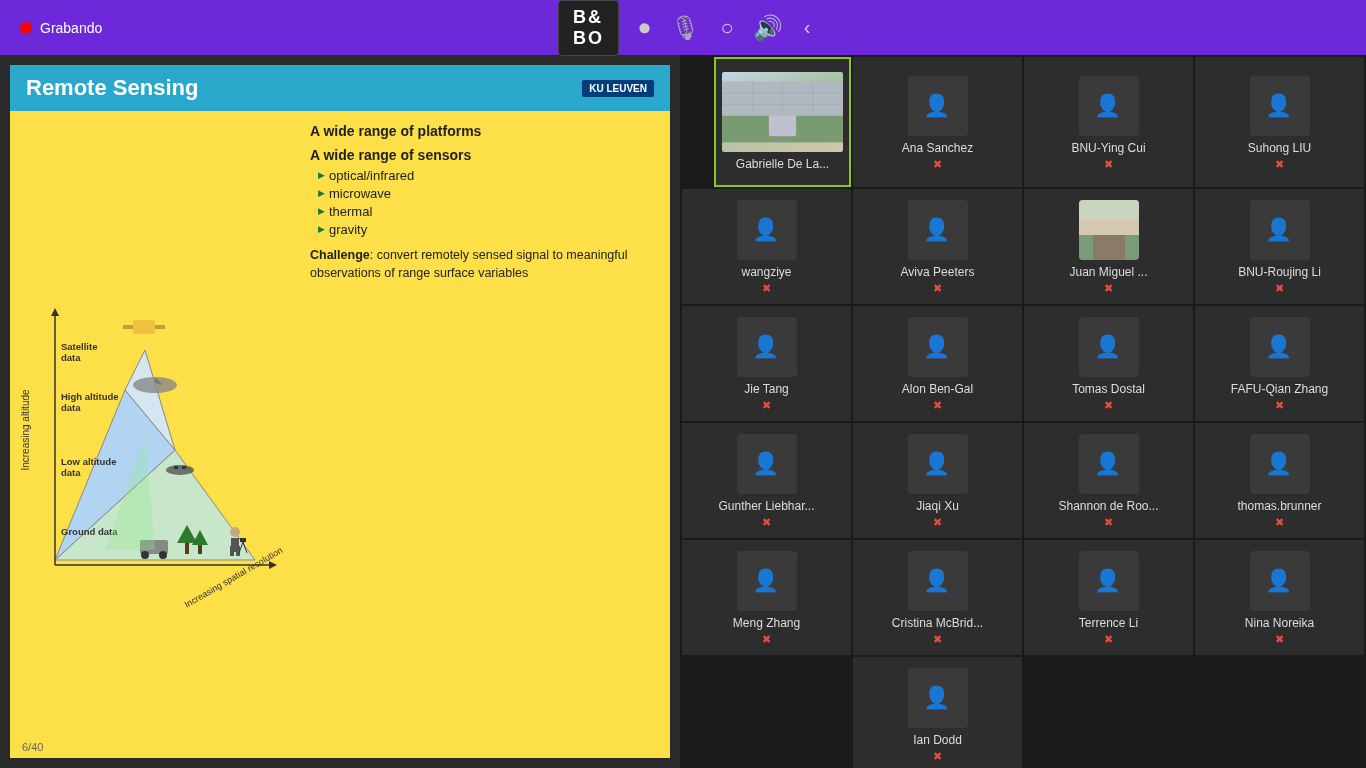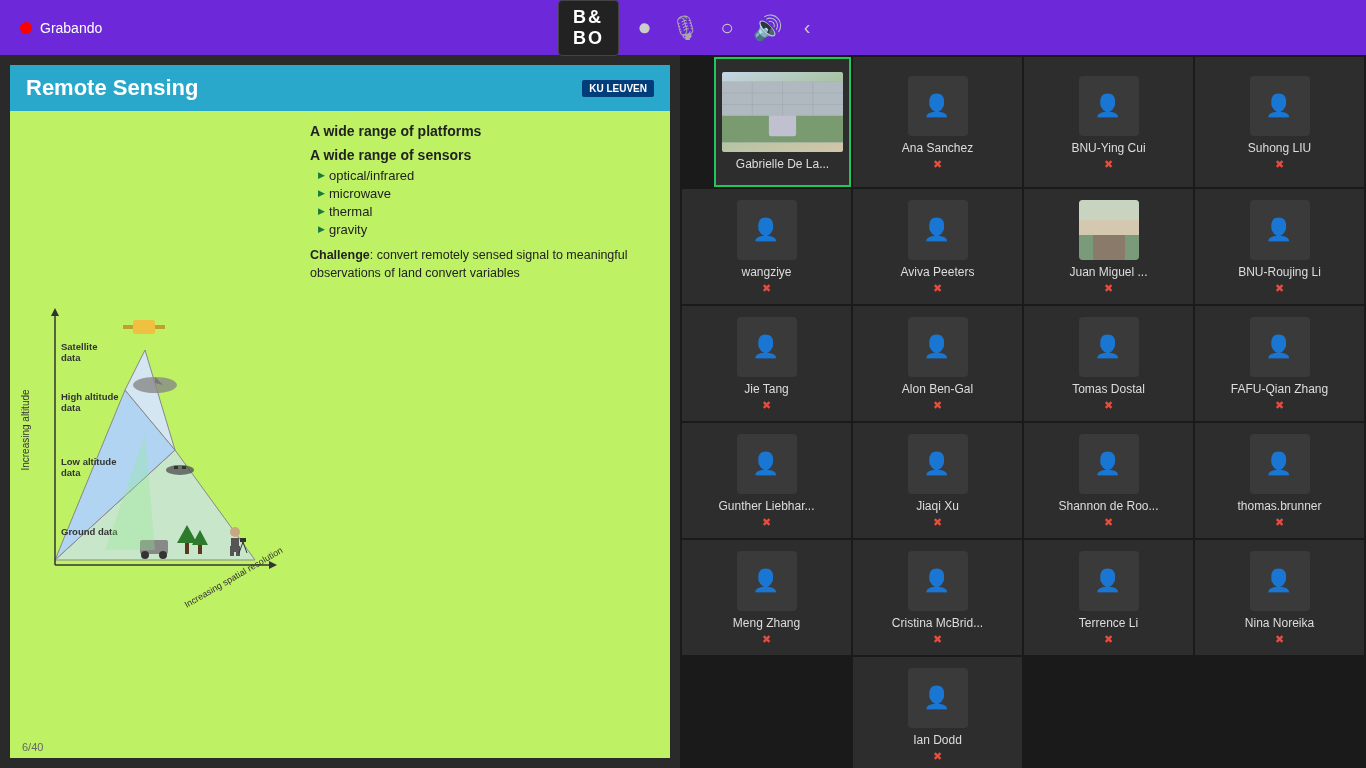--- a/index.html
+++ b/index.html
@@ -79,21 +79,21 @@
       width: 680px;
       background: #2a2a2a;
       flex-shrink: 0;
       position: relative;
     }
 
     
     #slide {
       position: absolute;
       top: 10px; left: 10px; right: 10px; bottom: 10px;
-      background: #bef264;
+      background: #fde047;
       overflow: hidden;
     }
 
     
     .slide-header {
       background: #29a8cb;
       color: white;
       font-size: 22px;
       font-weight: bold;
       padding: 10px 16px;
@@ -235,21 +235,21 @@
       width: 100%;
       height: 80px;
       background: linear-gradient(160deg, #c5d5e8 0%, #a8c4a2 40%, #d4c5a9 100%);
       position: relative;
       margin-bottom: 5px;
       border-radius: 2px;
       overflow: hidden;
     }
 
     .yellow-border {
-      border: 2px solid #22c55e;
+      border: 2px solid #84cc16;
       margin-left: 32px;
     }
 
     
     #ian-cell {
       grid-column: 2;
     }
   </style>
 </head>
 <body>
@@ -360,21 +360,21 @@
                 <span>microwave</span>
               </li>
             <li>
                 <span>thermal</span>
               </li>
             <li>
                 <span>gravity</span>
               </li>
           </ul>
           <div class="challenge">
-            <strong>Challenge</strong><span>: convert remotely sensed signal to meaningful observations of land convert variables</span>
+            <strong>Challenge</strong><span>: convert remotely sensed signal to meaningful observations of range surface variables</span>
           </div>
         </div>
       </div>
 
       <div class="slide-footer">
         <span>6/40</span>
       </div>
     </div>
   </div>
 

